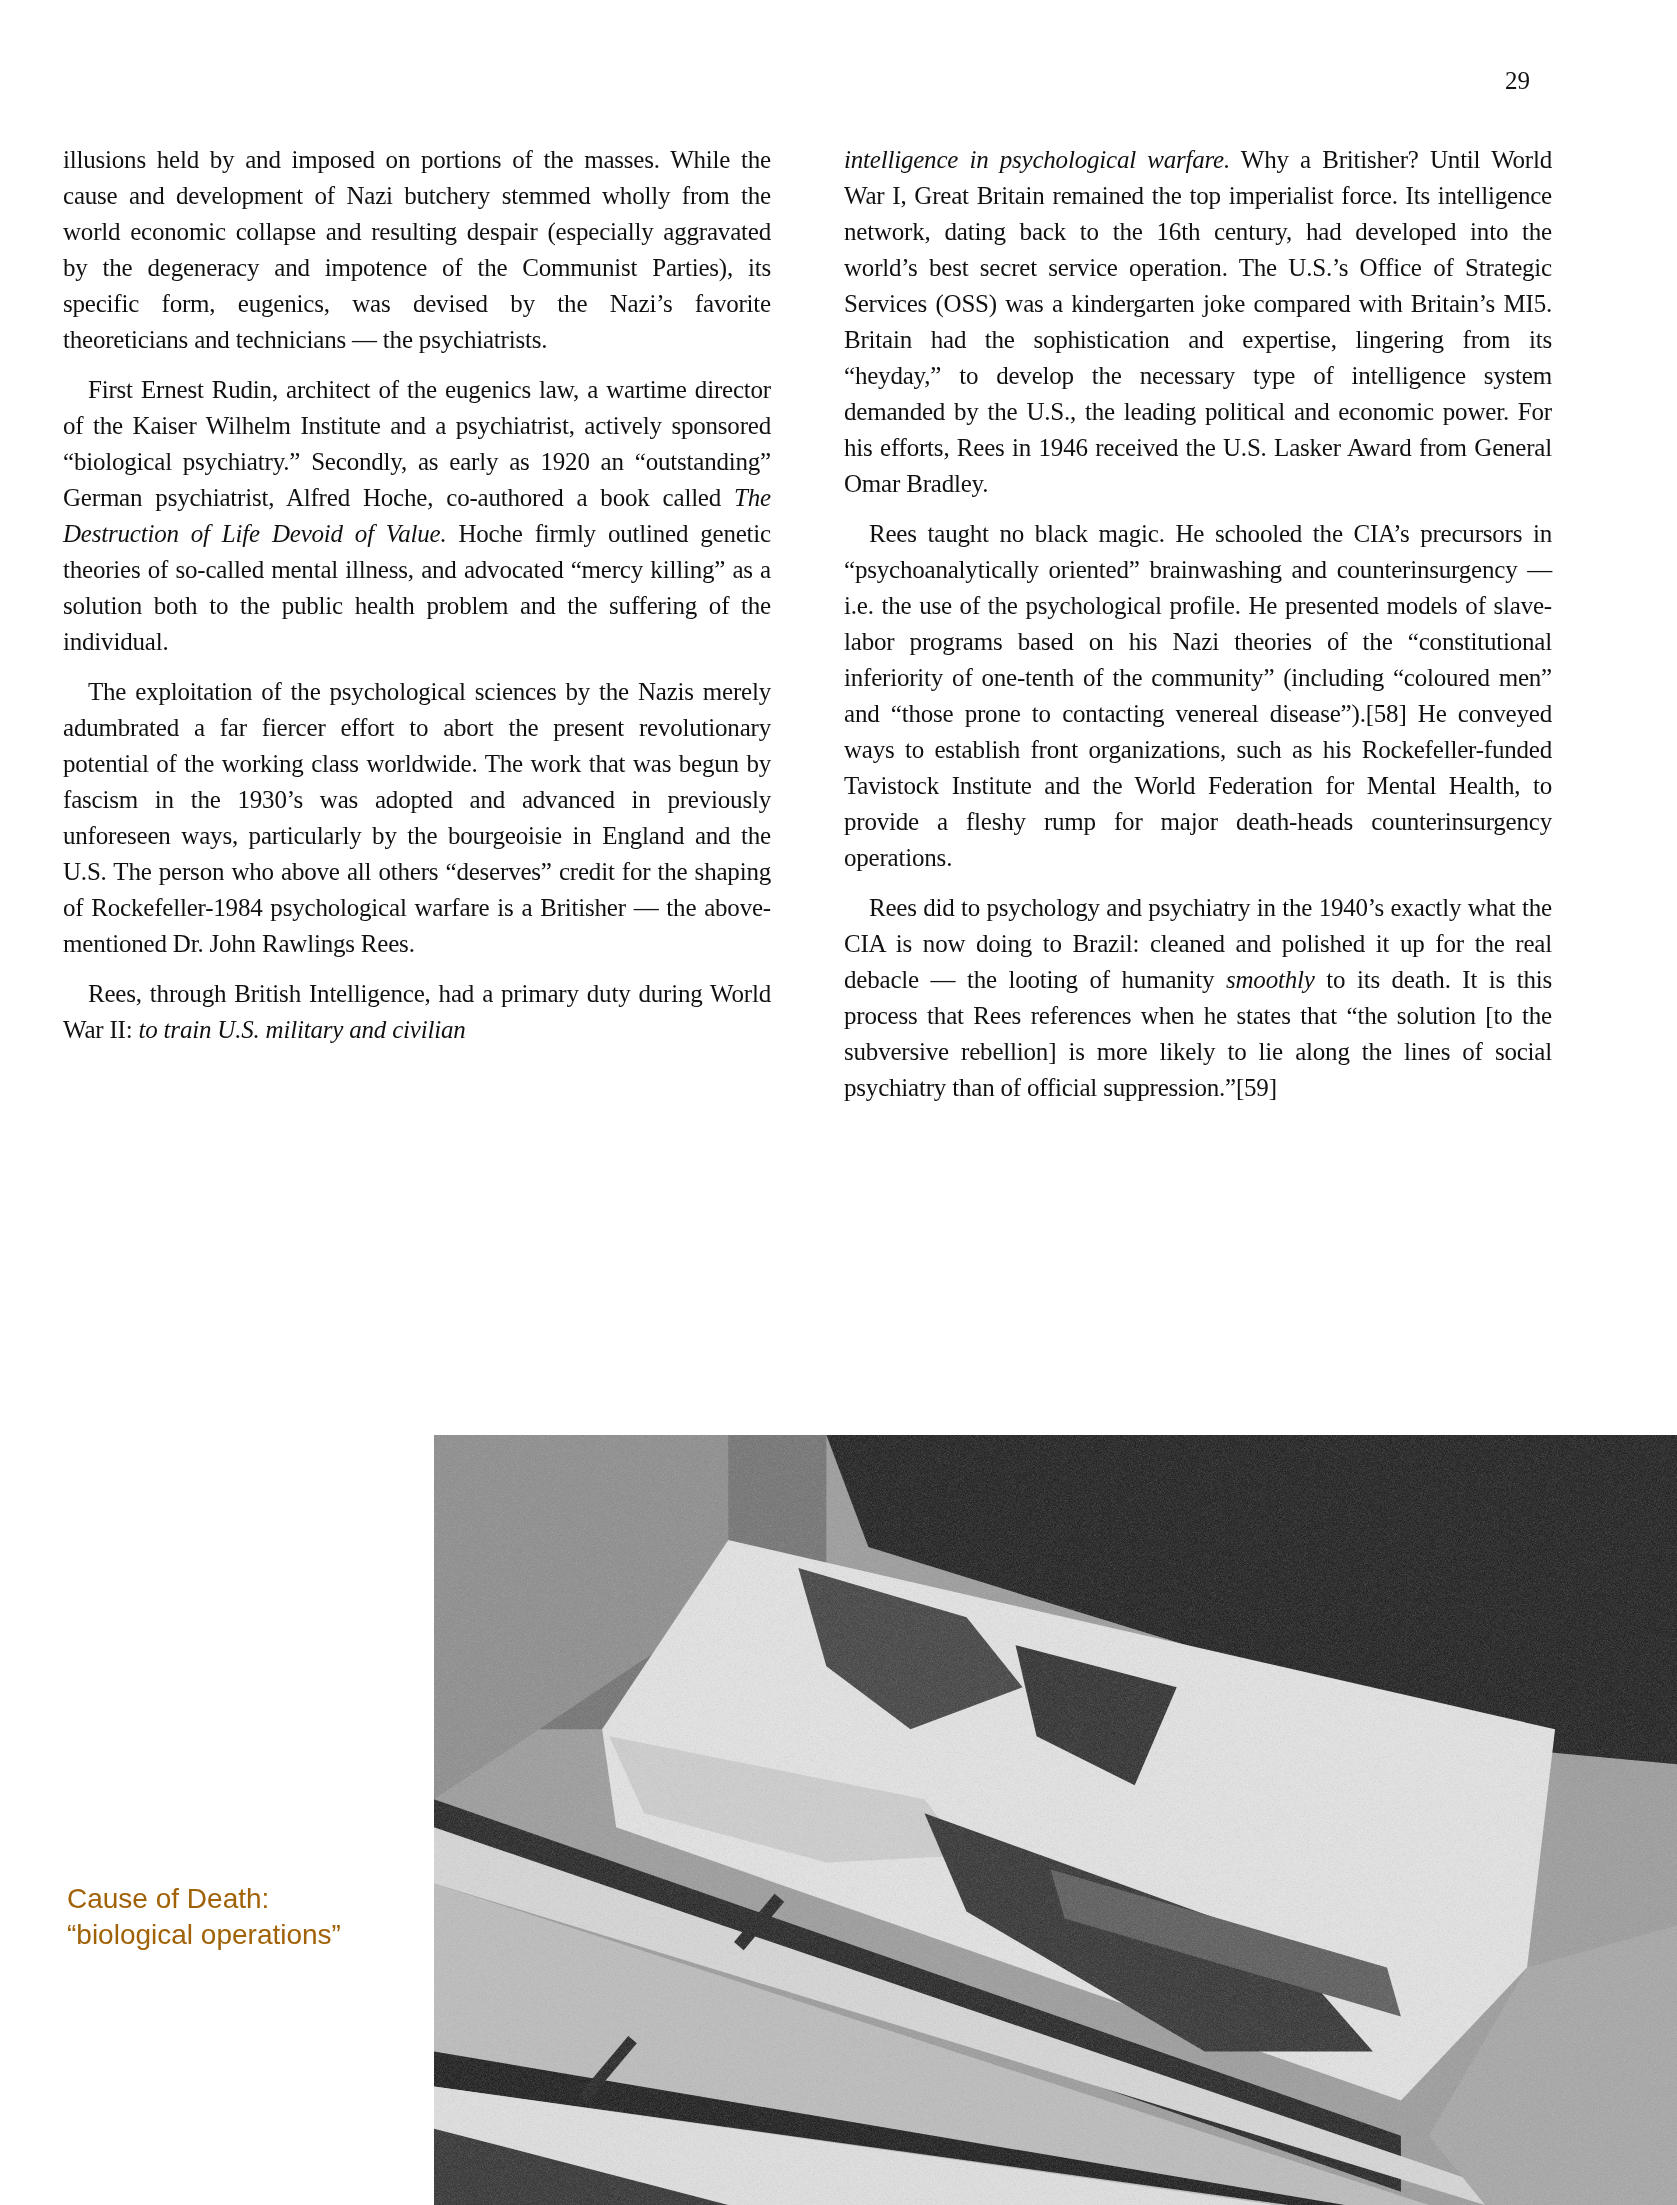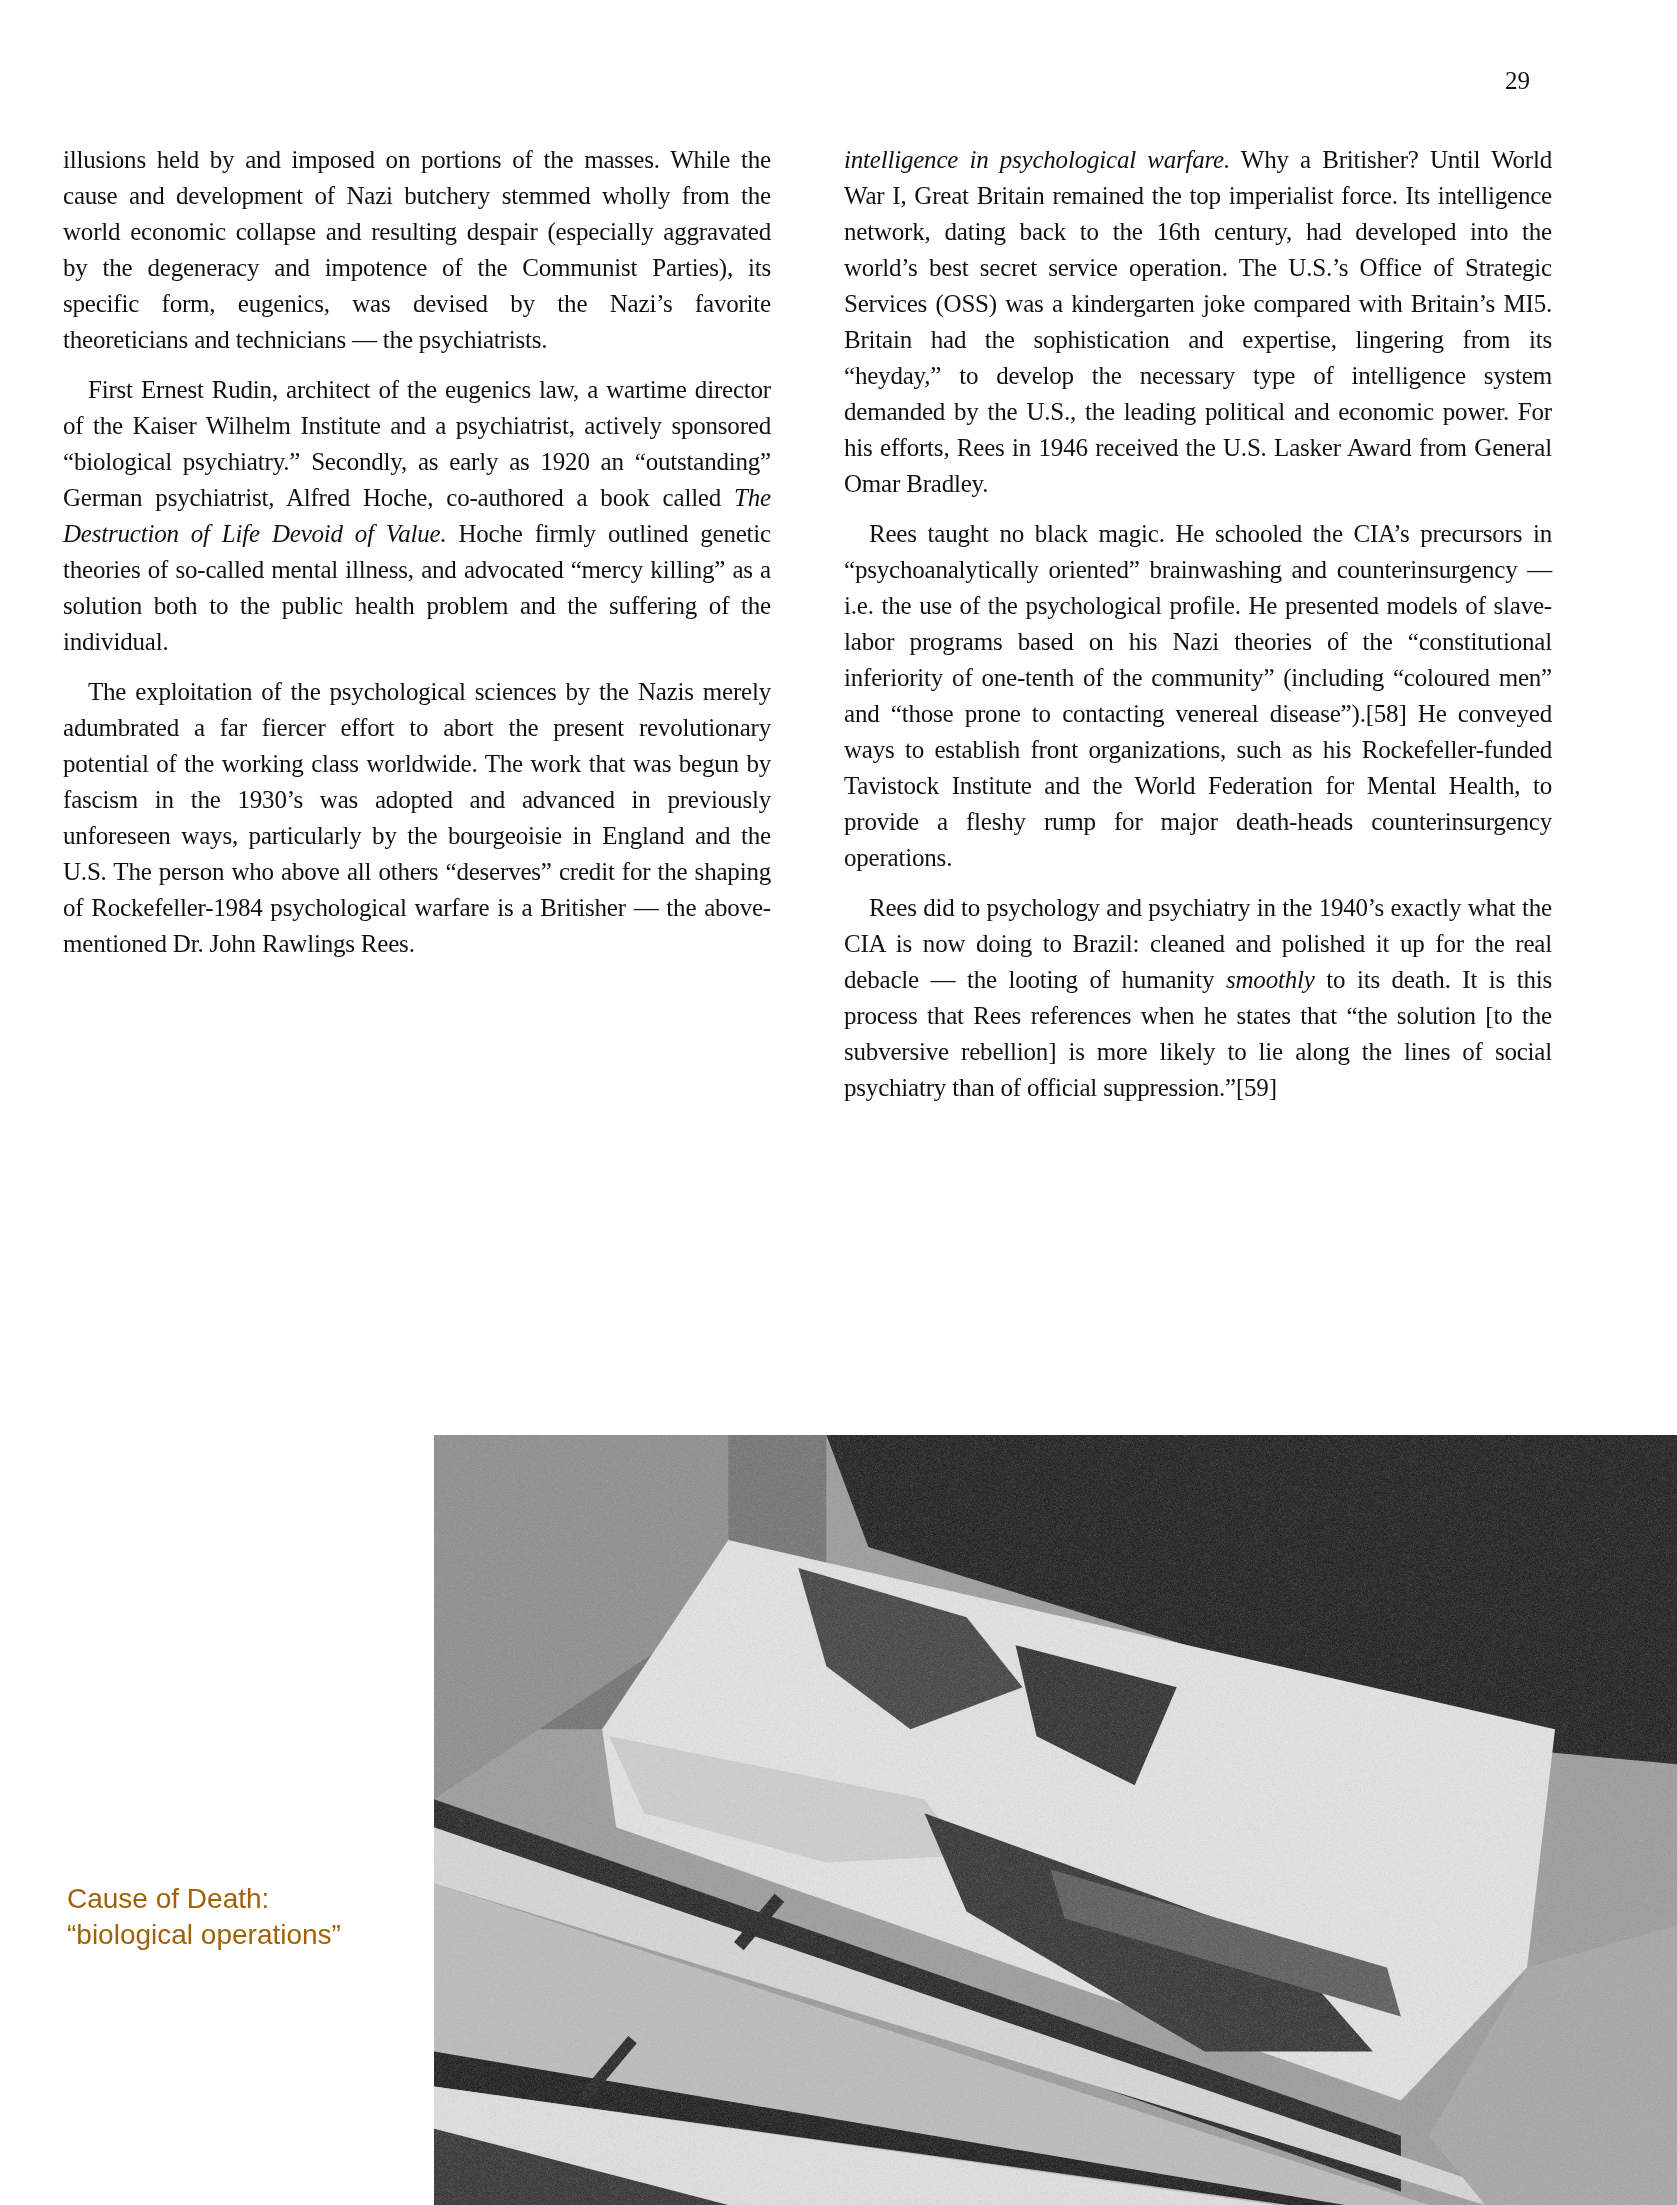--- a/index.html
+++ b/index.html
@@ -39,20 +39,23 @@
 <body>
 
 <div class="page-number">29</div>
 
 <div class="column col-left">
   <p>illusions held by and imposed on portions of the masses. While the cause and development of Nazi butchery stemmed wholly from the world economic collapse and resulting despair (especially aggravated by the degeneracy and impotence of the Communist Parties), its specific form, eugenics, was devised by the Nazi’s favorite theoreticians and technicians — the psychiatrists.</p>
   <p class="indent">
     <span>First Ernest Rudin, architect of the eugenics law, a wartime director of the Kaiser Wilhelm Institute and a psychiatrist, actively sponsored “biological psychiatry.” Secondly, as early as 1920 an “outstanding” German psychiatrist, Alfred Hoche, co-authored a book called </span><em>The Destruction of Life Devoid of Value.</em><span> Hoche firmly outlined genetic theories of so-called mental illness, and advocated “mercy killing” as a solution both to the public health problem and the suffering of the individual.</span>
   </p>
   <p class="indent">The exploitation of the psychological sciences by the Nazis merely adumbrated a far fiercer effort to abort the present revolutionary potential of the working class worldwide. The work that was begun by fascism in the 1930’s was adopted and advanced in previously unforeseen ways, particularly by the bourgeoisie in England and the U.S. The person who above all others “deserves” credit for the shaping of Rockefeller-1984 psychological warfare is a Britisher — the above-mentioned Dr. John Rawlings Rees.</p>
+  <p class="indent tight">
+    <span>Rees, through British Intelligence, had a primary duty during World War II: </span><em>to train U.S. military and civilian</em>
+  </p>
 </div>
 
 <div class="column col-right">
   <p>
     <em>intelligence in psychological warfare.</em><span> Why a Britisher? Until World War I, Great Britain remained the top imperialist force. Its intelligence network, dating back to the 16th century, had developed into the world’s best secret service operation. The U.S.’s Office of Strategic Services (OSS) was a kindergarten joke compared with Britain’s MI5. Britain had the sophistication and expertise, lingering from its “heyday,” to develop the necessary type of intelligence system demanded by the U.S., the leading political and economic power. For his efforts, Rees in 1946 received the U.S. Lasker Award from General Omar Bradley.</span>
   </p>
   <p class="indent">Rees taught no black magic. He schooled the CIA’s precursors in “psychoanalytically oriented” brainwashing and counterinsurgency — i.e. the use of the psychological profile. He presented models of slave-labor programs based on his Nazi theories of the “constitutional inferiority of one-tenth of the community” (including “coloured men” and “those prone to contacting venereal disease”).[58] He conveyed ways to establish front organizations, such as his Rockefeller-funded Tavistock Institute and the World Federation for Mental Health, to provide a fleshy rump for major death-heads counterinsurgency operations.</p>
   <p class="indent tight">
     <span>Rees did to psychology and psychiatry in the 1940’s exactly what the CIA is now doing to Brazil: cleaned and polished it up for the real debacle — the looting of humanity </span><em>smoothly</em><span> to its death. It is this process that Rees references when he states that “the solution [to the subversive rebellion] is more likely to lie along the lines of social psychiatry than of official suppression.”[59]</span>
   </p>

